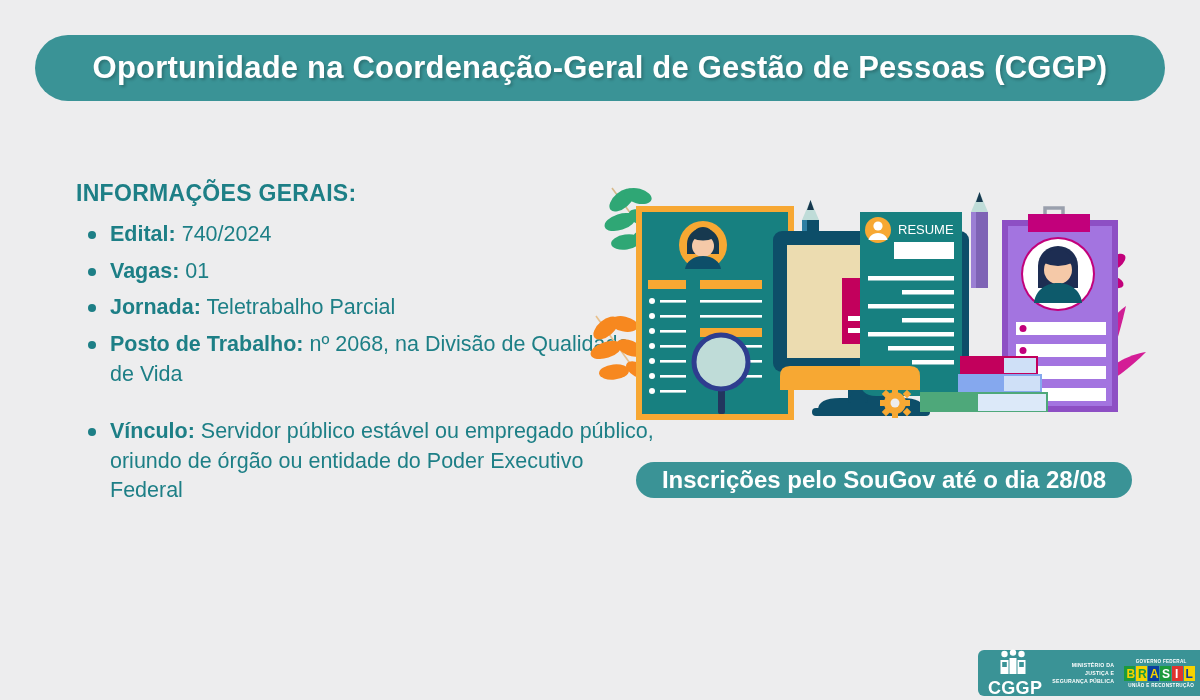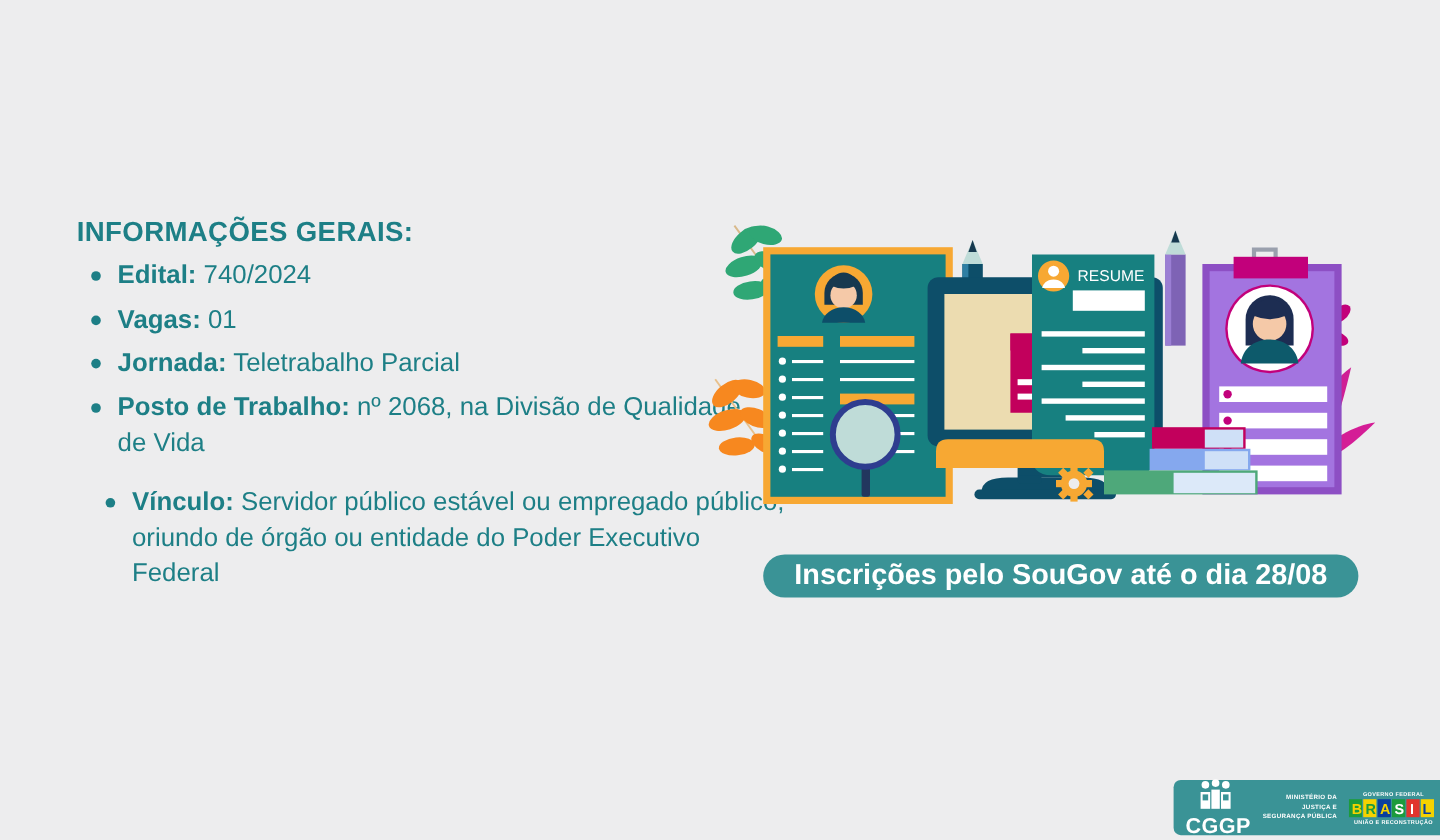--- a/index.html
+++ b/index.html
@@ -43,32 +43,32 @@
     font-size: 31px;
     font-weight: bold;
     letter-spacing: 0.2px;
     text-shadow: 2px 2px 3px rgba(0,0,0,0.22);
     white-space: nowrap;
   }
 
   
   .info-col {
     position: absolute;
-    left: 64px;
+    left: 76px;
     top: 180px;
     width: 560px;
   }
   .section-heading {
     color: #1d7f86;
     font-size: 23px;
     font-weight: bold;
     letter-spacing: 0.3px;
     margin-bottom: 8px;
   }
-  .bullet-list { list-style: none; }
+  .bullet-list { list-style: none; margin-top: 13px; }
   .bullet-item {
     position: relative;
     padding-left: 34px;
     margin-bottom: 7px;
     color: #1d7f86;
     font-size: 21.5px;
     line-height: 1.38;
   }
   .bullet-item::before {
     content: "";
@@ -162,20 +162,23 @@
     letter-spacing: 0.3px;
     white-space: nowrap;
   }
   .gov-brasil { width: 74px; height: 17px; }
 </style>
 </head>
 <body>
 
 <div class="poster">
 
+  <div class="header-banner">
+    <div class="header-title">Oportunidade na  Coordenação-Geral de Gestão de Pessoas (CGGP)</div>
+  </div>
 
   <div class="info-col">
     <div class="section-heading">INFORMAÇÕES GERAIS:</div>
     <ul class="bullet-list">
       <li class="bullet-item">
         <span class="bi-label">Edital:</span><span class="bi-value"> 740/2024</span>
       </li>
       <li class="bullet-item">
         <span class="bi-label">Vagas:</span><span class="bi-value"> 01</span>
       </li>

